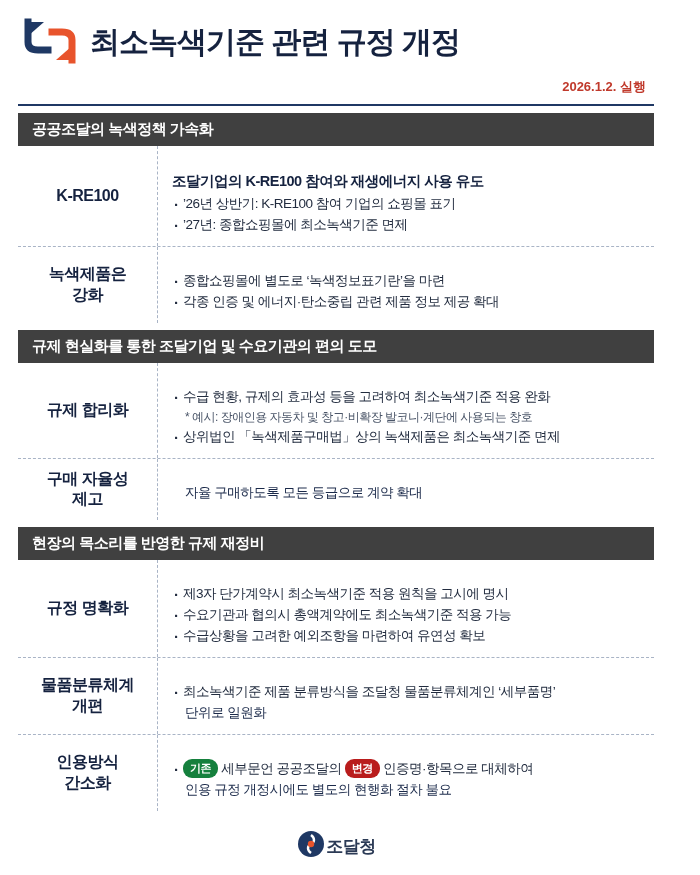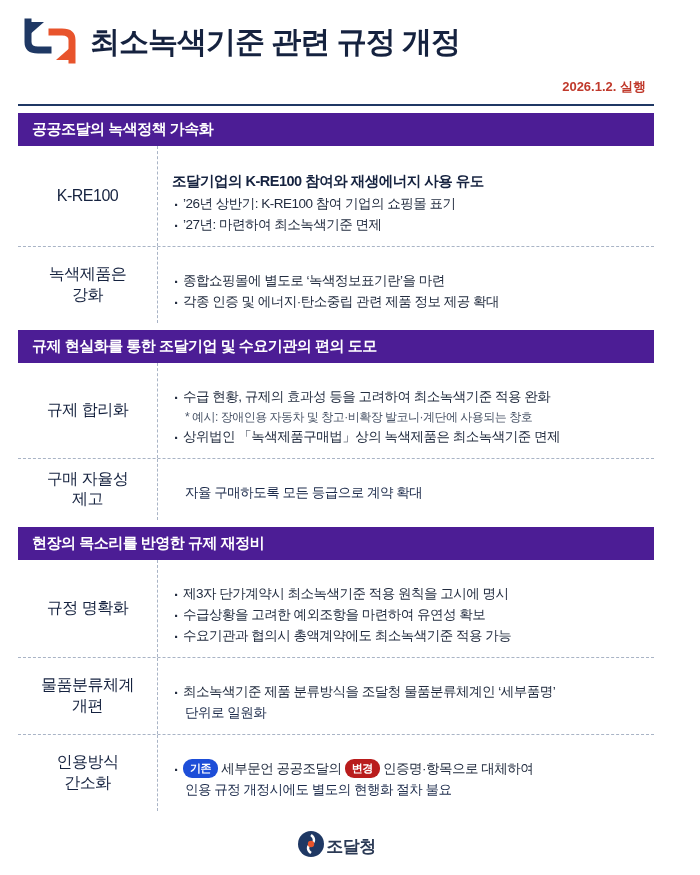--- a/index.html
+++ b/index.html
@@ -29,42 +29,42 @@
   .date-line {
     text-align: right; padding: 6px 26px 0 0;
     font-size: 13px; font-weight: bold; color: #c0392b;
   }
   .rule {
     height: 2px; background: #1f3864; margin: 8px 18px 0 18px;
   }
 
   
   .section-bar {
-    background: #4c1d95;
+    background: #404040;
     color: #ffffff;
     font-size: 15px;
     font-weight: bold;
     padding: 7px 14px;
     margin: 7px 18px 0 18px;
     letter-spacing: -0.5px;
   }
 
   
   .rows { margin: 0 18px; }
   .row {
     display: flex;
     align-items: stretch;
     border-bottom: 1px dashed #a9b4c6;
   }
   .row:last-child { border-bottom: none; }
   .row-label {
     flex: 0 0 140px;
     display: flex; align-items: center; justify-content: center;
     text-align: center;
-    font-size: 16px; font-weight: normal;
+    font-size: 16px; font-weight: bold;
     color: #15223f;
     letter-spacing: -0.5px;
     padding: 10px 4px;
     line-height: 1.3;
     border-right: 1px dashed #a9b4c6;
   }
   .row-body {
     flex: 1 1 auto;
     padding: 24px 6px 10px 14px;
     font-size: 13.5px;
@@ -80,21 +80,21 @@
     content: "·"; position: absolute; left: 2px; top: -1px;
     font-weight: bold; font-size: 15px;
   }
   .note {
     padding-left: 13px; font-size: 12px; color: #4a5568;
   }
   .cont { padding-left: 13px; }
   .tag {
     display: inline-block;
     font-size: 11px; font-weight: bold;
-    color: #ffffff; background: #1d4ed8;
+    color: #ffffff; background: #15803d;
     border-radius: 9px; padding: 1px 7px;
     vertical-align: 1px;
     letter-spacing: -0.5px;
   }
   .tag.change { background: #b91c1c; }
 
   
   .footer {
     position: absolute; left: 0; right: 0; bottom: 12px;
     display: flex; align-items: center; justify-content: center;
@@ -123,21 +123,21 @@
   <div class="date-line">2026.1.2. 실행</div>
   <div class="rule"></div>
 
   <div class="section-bar">공공조달의 녹색정책 가속화</div>
   <div class="rows">
     <div class="row">
       <div class="row-label">K-RE100</div>
       <div class="row-body">
         <div class="lead">조달기업의 K-RE100 참여와 재생에너지 사용 유도</div>
         <div class="bullet">’26년 상반기: K-RE100 참여 기업의 쇼핑몰 표기</div>
-        <div class="bullet">’27년: 마련하여 최소녹색기준 면제</div>
+        <div class="bullet">’27년: 종합쇼핑몰에 최소녹색기준 면제</div>
       </div>
     </div>
     <div class="row">
       <div class="row-label" style="white-space:pre-line">녹색제품은
 강화</div>
       <div class="row-body">
         <div class="bullet">종합쇼핑몰에 별도로 ‘녹색정보표기란’을 마련</div>
         <div class="bullet">각종 인증 및 에너지·탄소중립 관련 제품 정보 제공 확대</div>
       </div>
     </div>
@@ -161,22 +161,22 @@
       </div>
     </div>
   </div>
 
   <div class="section-bar">현장의 목소리를 반영한 규제 재정비</div>
   <div class="rows">
     <div class="row">
       <div class="row-label">규정 명확화</div>
       <div class="row-body">
         <div class="bullet">제3자 단가계약시 최소녹색기준 적용 원칙을 고시에 명시</div>
+        <div class="bullet">수요기관과 협의시 총액계약에도 최소녹색기준 적용 가능</div>
         <div class="bullet">수급상황을 고려한 예외조항을 마련하여 유연성 확보</div>
-        <div class="bullet">수요기관과 협의시 총액계약에도 최소녹색기준 적용 가능</div>
       </div>
     </div>
     <div class="row">
       <div class="row-label" style="white-space:pre-line">물품분류체계
 개편</div>
       <div class="row-body">
         <div class="bullet">최소녹색기준 제품 분류방식을 조달청 물품분류체계인 ‘세부품명’</div>
         <div class="cont">단위로 일원화</div>
       </div>
     </div>

